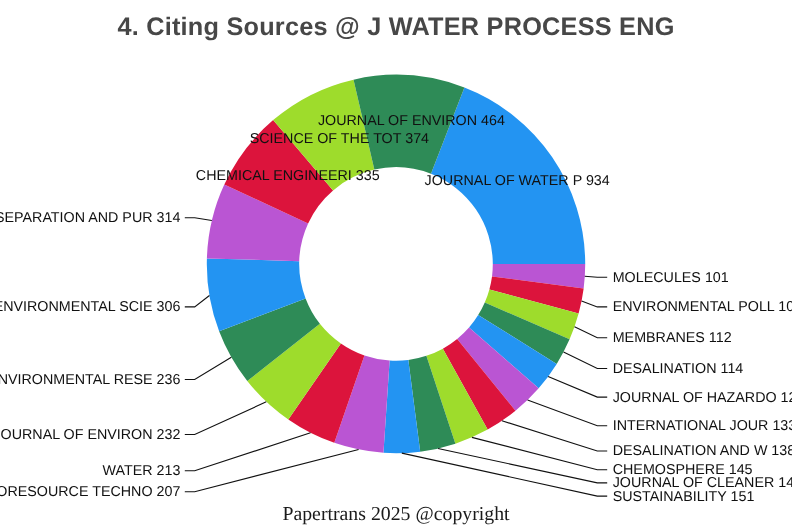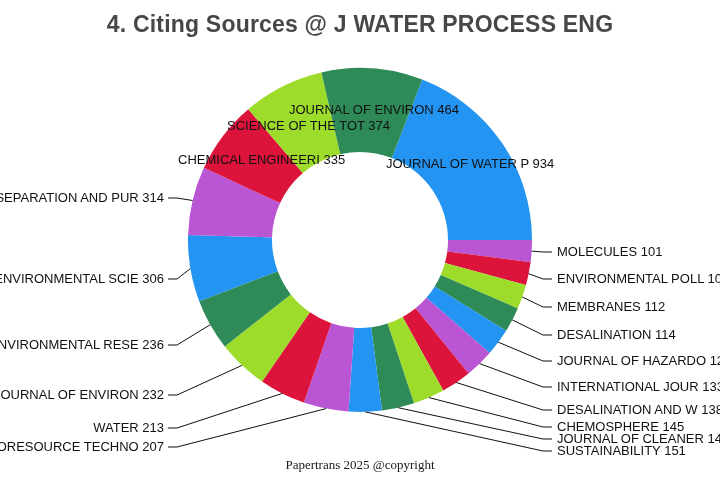--- a/index.html
+++ b/index.html
@@ -18,21 +18,21 @@
     font-weight:bold;
     color:#474747;
     letter-spacing:0.2px;
   }
   .donut-svg{position:absolute;top:0;left:0;}
   .footer{
     position:absolute;
     top:457px;left:0;right:0;
     text-align:center;
     font-family:"Liberation Serif", serif;
-    font-size:13px;
+    font-size:18px;
     color:#1a1a1a;
   }
 </style>
 </head>
 <body>
 
 <div class="stage">
   <div class="chart-title">4. Citing Sources @ J WATER PROCESS ENG</div>
 
   <svg class="donut-svg" id="donut" width="720" height="480" viewBox="0 0 720 480">

